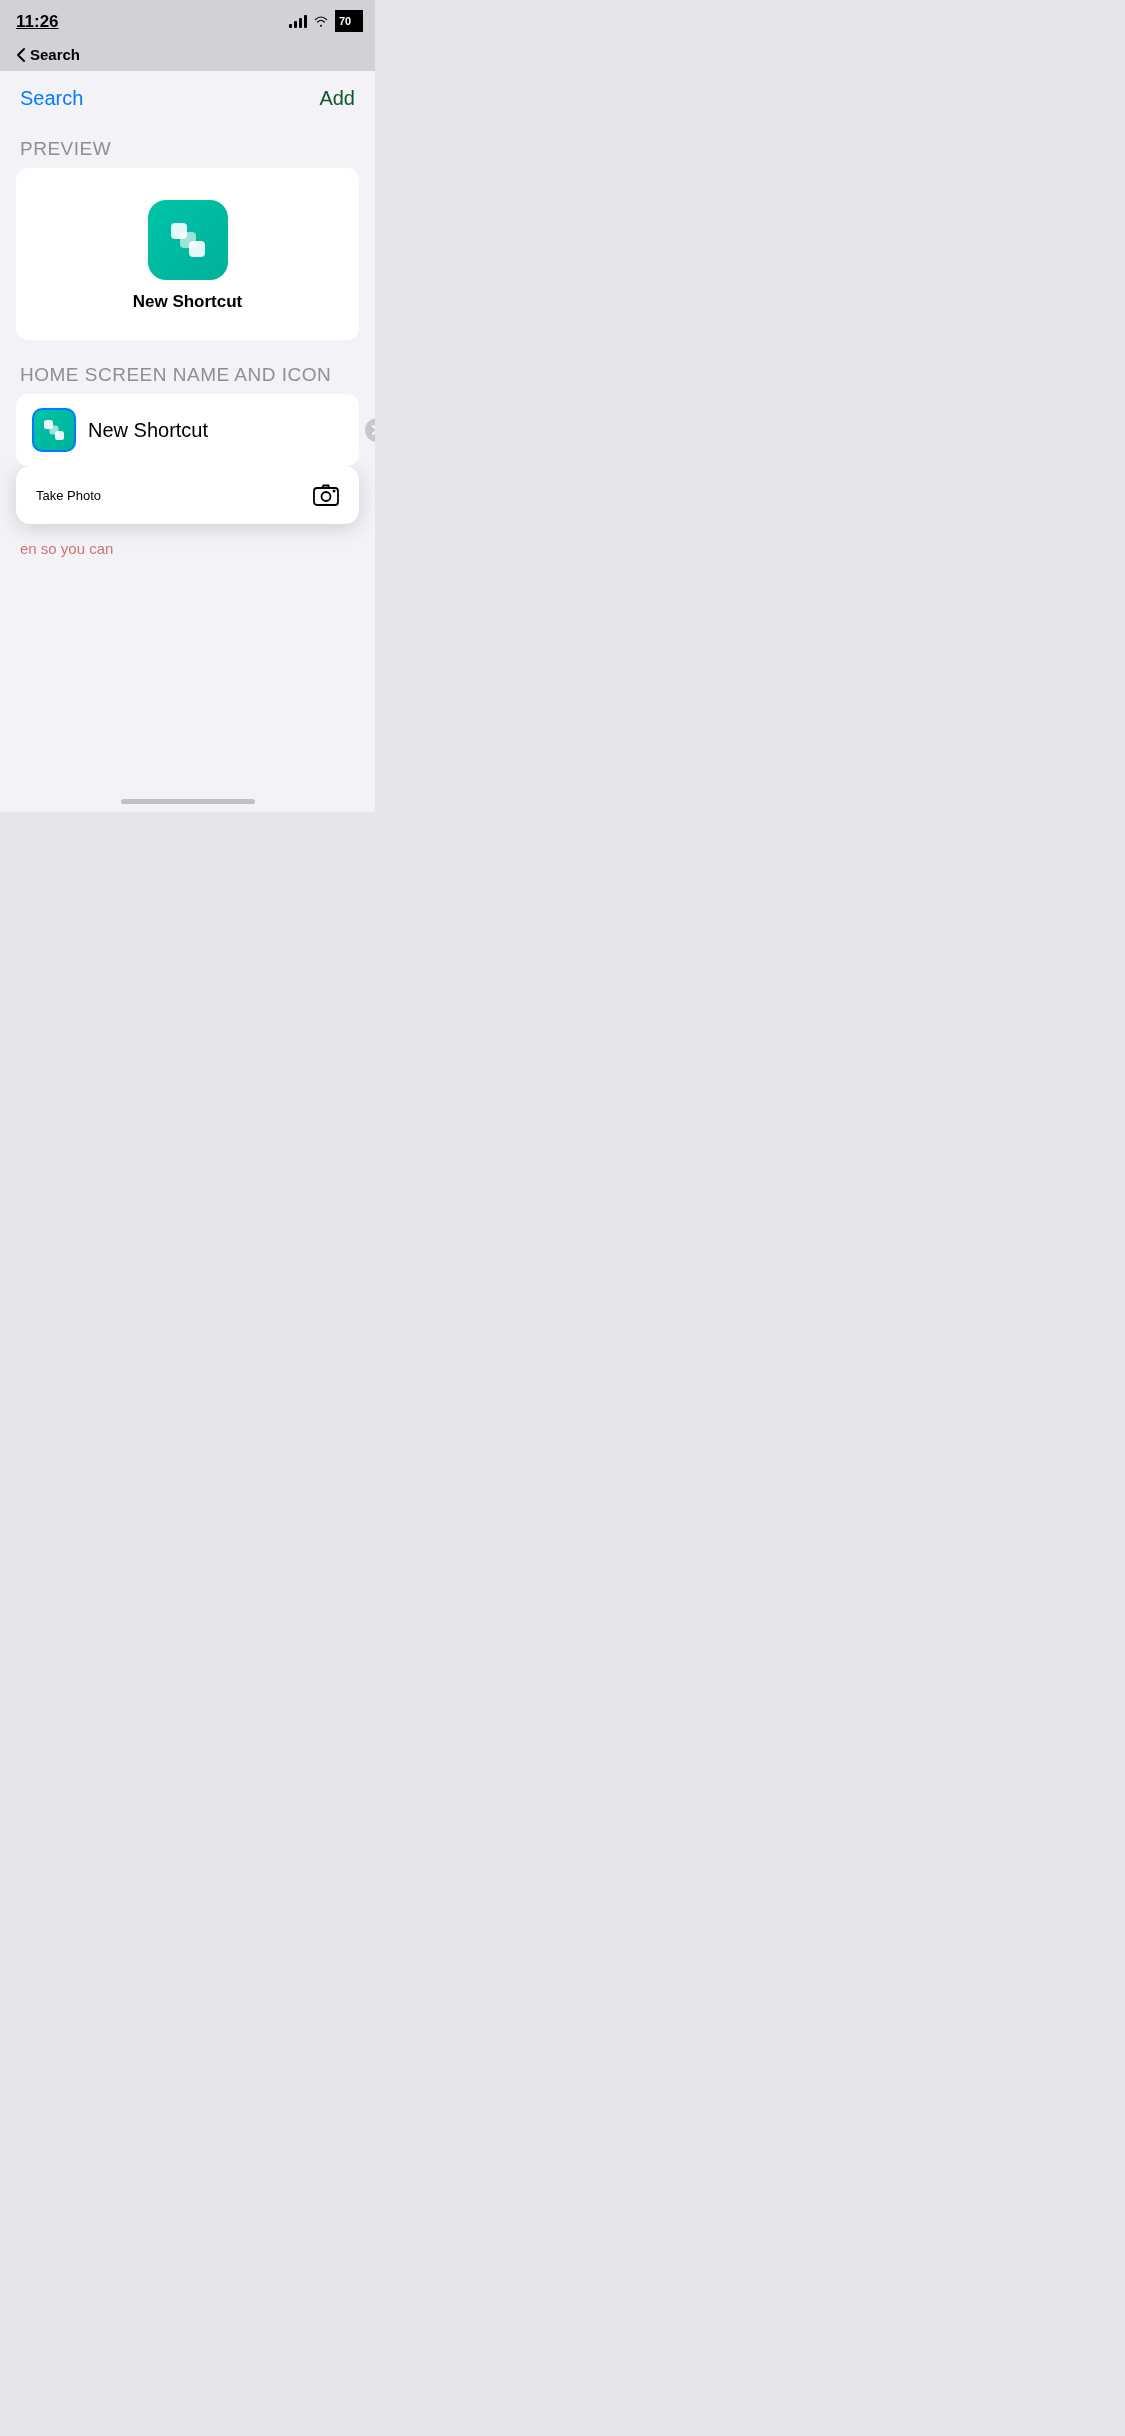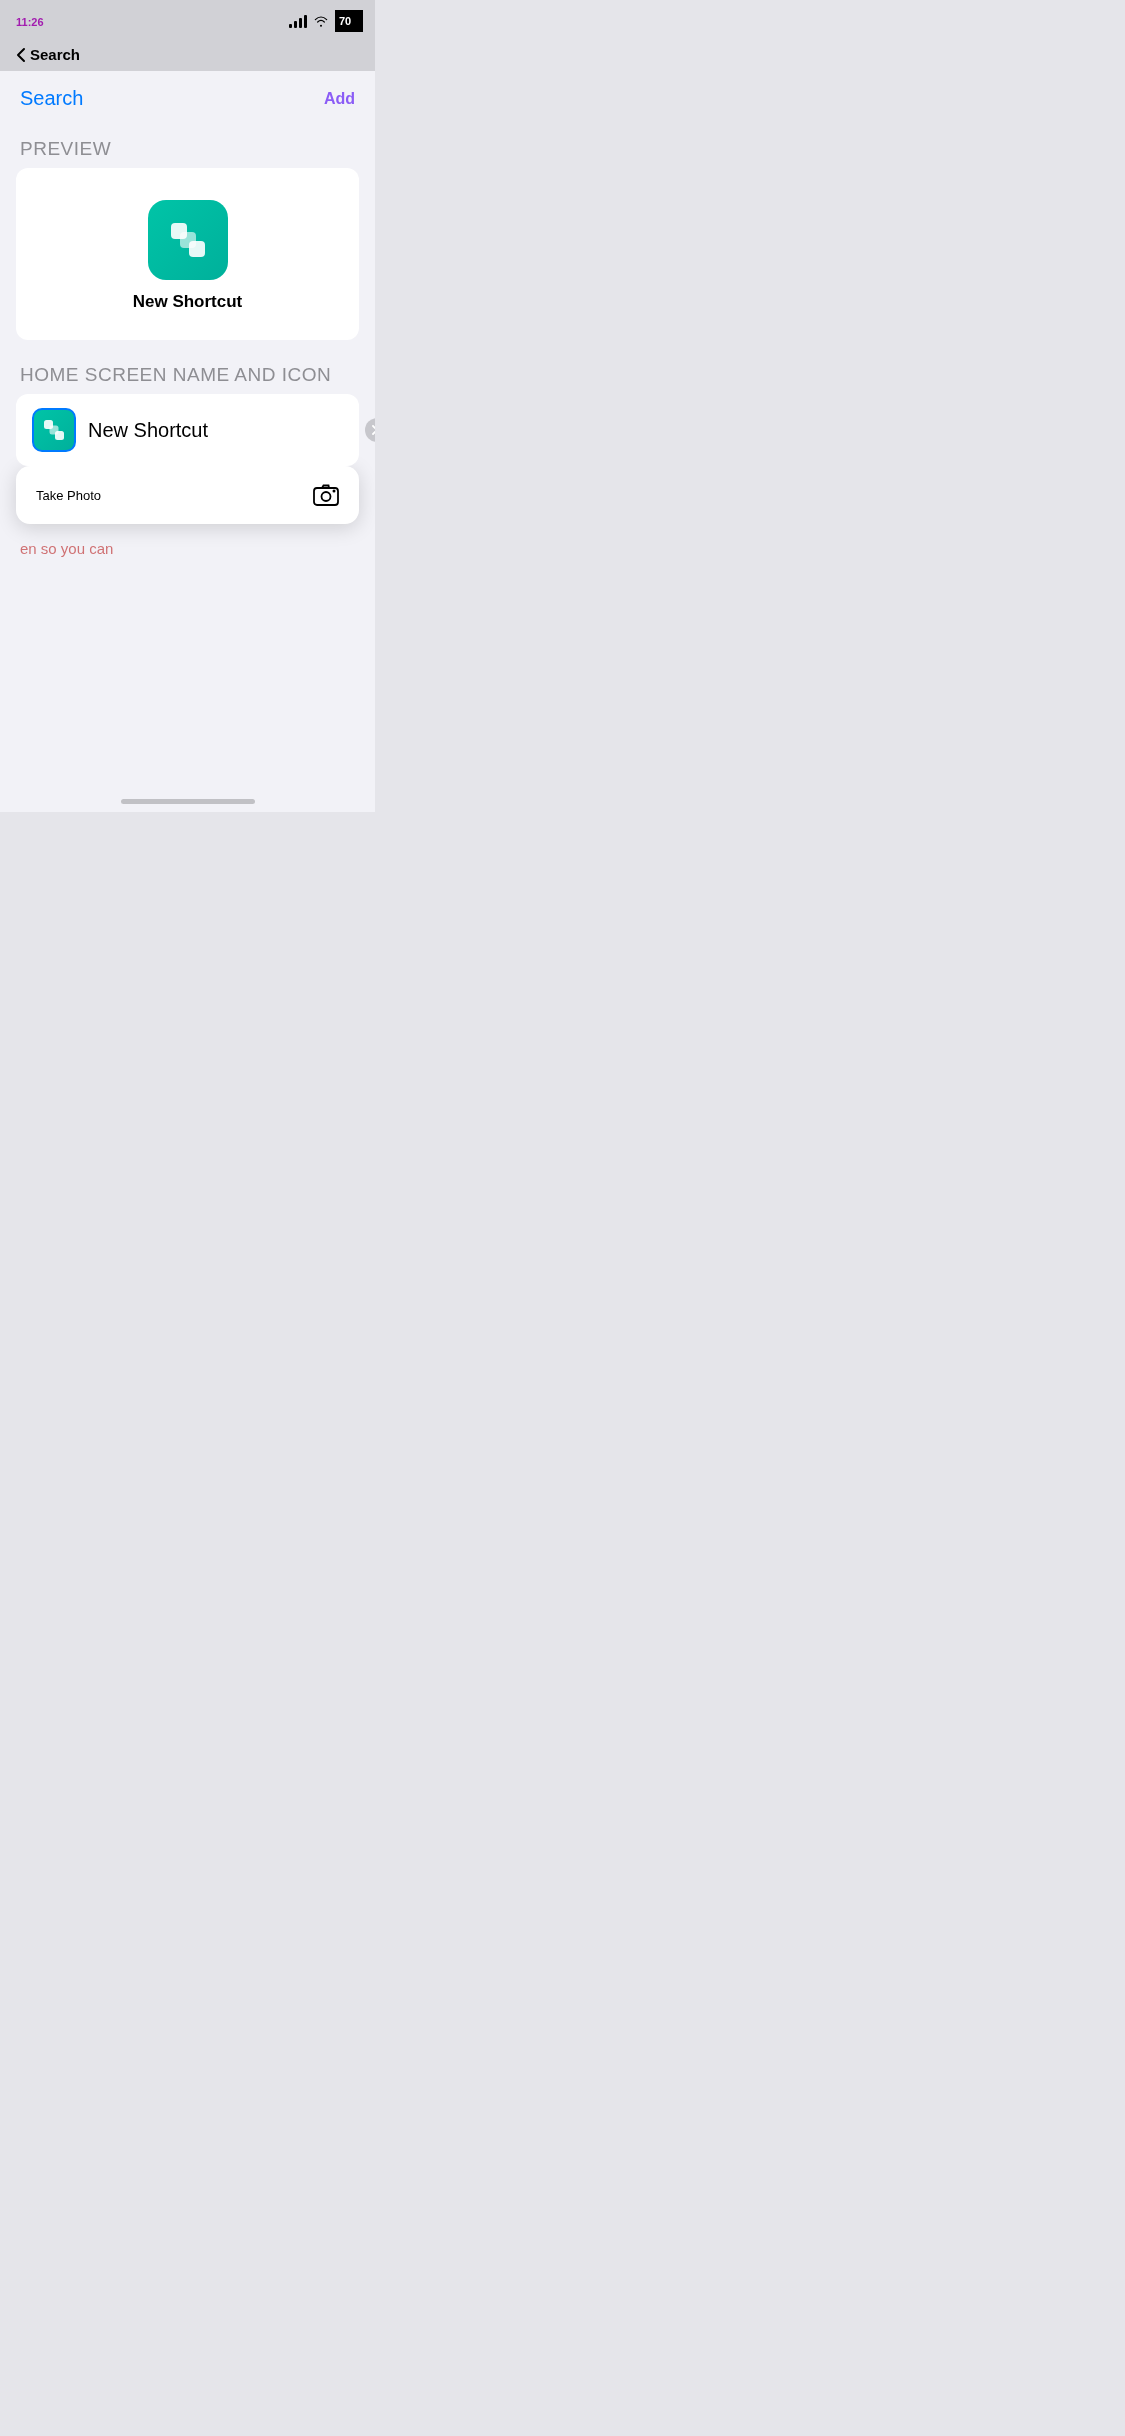--- a/index.html
+++ b/index.html
@@ -19,23 +19,24 @@
       background: #d1d1d6;
       height: 44px;
       display: flex;
       align-items: center;
       justify-content: space-between;
       padding: 0 16px;
       position: relative;
     }
 
     .status-time {
-      font-size: 11px;
+      font-size: 17px;
       font-weight: 600;
-      color: #a21caf;
+      color: #000000;
+      text-decoration: underline;
     }
 
     .status-back {
       font-size: 15px;
       color: #000;
       display: flex;
       align-items: center;
       gap: 4px;
       position: absolute;
       left: 16px;
@@ -104,23 +105,23 @@
     }
 
     .nav-cancel {
       font-size: 20px;
       color: #007aff;
       font-weight: 400;
       cursor: pointer;
     }
 
     .nav-add {
-      font-size: 16px;
-      color: #8b5cf6;
-      font-weight: 700;
+      font-size: 20px;
+      color: #14532d;
+      font-weight: 400;
       cursor: pointer;
     }
 
     
     .section-label {
       font-size: 19px;
       color: #8e8e93;
       font-weight: 400;
       text-transform: uppercase;
       letter-spacing: 0.5px;

